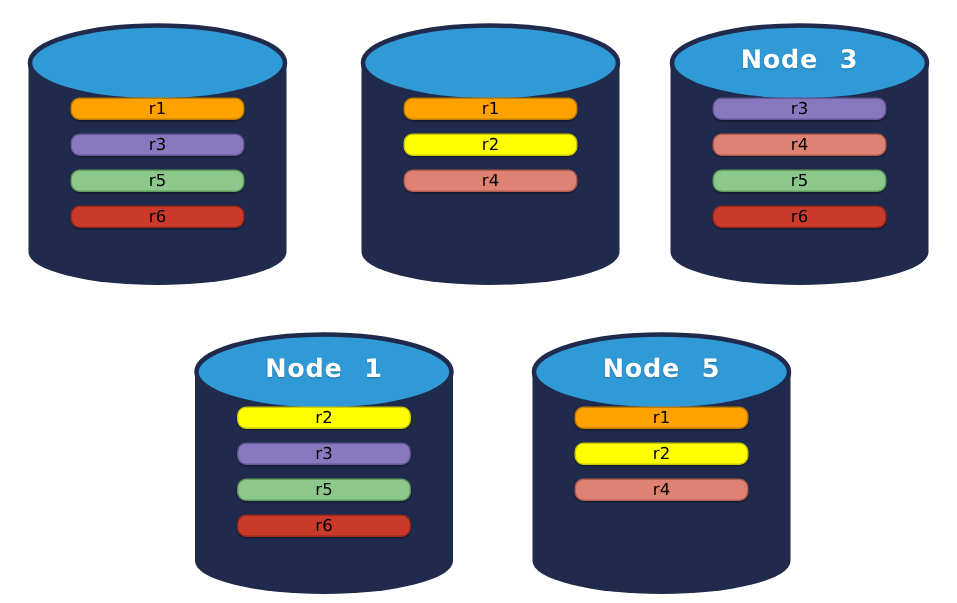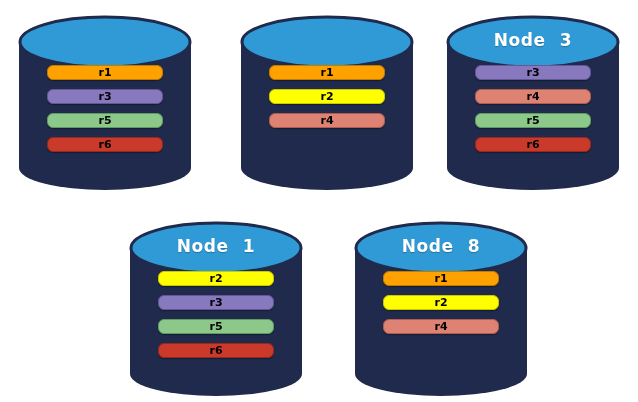--- a/index.html
+++ b/index.html
@@ -46,21 +46,21 @@
     margin-bottom: 9px;
     border: 1px solid #000;
     border-radius: 6px;
     display: flex;
     align-items: center;
     justify-content: center;
     box-shadow: 0 1px 1px rgba(0,0,0,0.35);
   }
   .bar span {
     font-size: 11px;
-    font-weight: bold;
+    font-weight: normal;
     color: #000000;
     line-height: 1;
   }
   
   .node-pos-1 { left: 10px;  top: 8px;   }
   .node-pos-2 { left: 232px; top: 8px;   }
   .node-pos-3 { left: 438px; top: 8px;   }
   .node-pos-4 { left: 121px; top: 214px; }
   .node-pos-5 { left: 346px; top: 214px; }
 </style>
@@ -145,21 +145,21 @@
         <div class="bar" style="background: rgb(201, 58, 43); border-color: rgb(150, 41, 29);">
           <span style="color: rgb(0, 0, 0);">r6</span>
         </div>
       </div>
   </div>
     <div class="node node-pos-5">
     <svg viewBox="0 0 190 186" aria-hidden="true">
       <path d="M 9 34 L 9 160 A 86 22 0 0 0 181 160 L 181 34 A 86 25 0 0 0 9 34 Z" fill="#1F2A4C"></path>
       <ellipse cx="95" cy="34" rx="85" ry="25" stroke-width="3" fill="#2F9AD6" stroke="#1F2A4C"></ellipse>
     </svg>
-    <div class="node-label">Node 8</div>
+    <div class="node-label">Node 5</div>
     <div class="replica-list">
         <div class="bar" style="background: rgb(255, 162, 0); border-color: rgb(191, 125, 0);">
           <span style="color: rgb(0, 0, 0);">r1</span>
         </div>
         <div class="bar" style="background: rgb(255, 255, 0); border-color: rgb(201, 201, 0);">
           <span style="color: rgb(0, 0, 0);">r2</span>
         </div>
         <div class="bar" style="background: rgb(222, 130, 115); border-color: rgb(176, 92, 78);">
           <span style="color: rgb(0, 0, 0);">r4</span>
         </div>

